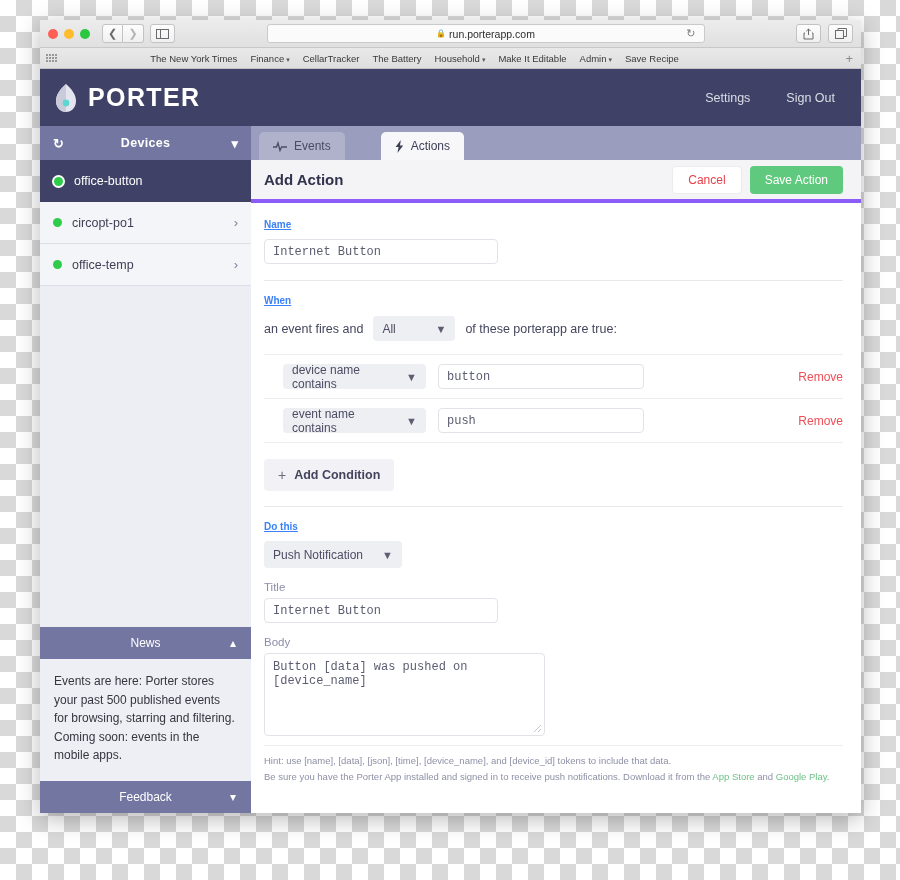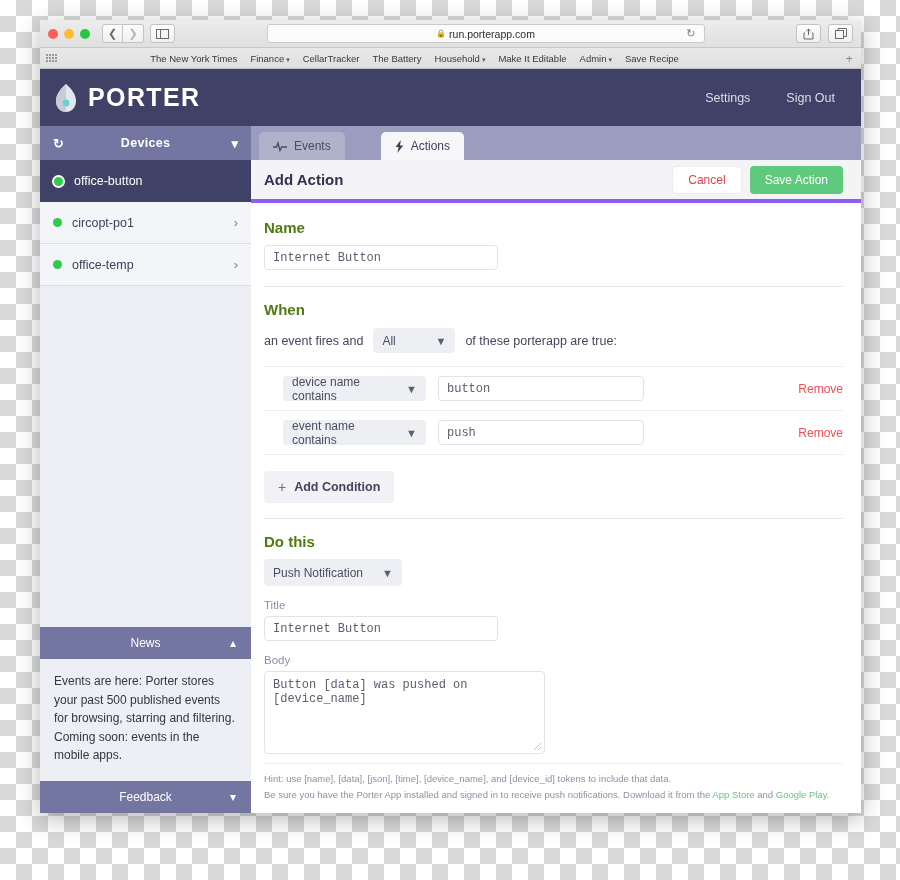--- a/index.html
+++ b/index.html
@@ -205,22 +205,23 @@
     padding: 6px 15px; font-size: 12px;
   }
   .btn-save {
     background: #5fc97d; color: #fff;
     border: none; border-radius: 4px;
     padding: 0 15px; font-size: 12px;
   }
 
   .form { padding: 16px 18px 0 13px; overflow: hidden; }
   .sec-label {
-    font-size: 15px; font-weight: bold; color: #4d7c0f;
+    font-size: 10px; font-weight: bold; color: #3b82f6;
     margin-bottom: 9px;
+    text-decoration: underline;
   }
   .inp {
     height: 25px; border: 1px solid #e2e3e9; border-radius: 4px;
     background: #fff; font-size: 12px; color: #5b5d70;
     font-family: "Liberation Mono", monospace;
     display: flex; align-items: center; padding: 0 8px;
   }
   .name-inp { width: 234px; }
   .hr { border-top: 1px solid #e8e8ed; margin: 16px 0 0 0; }
 

